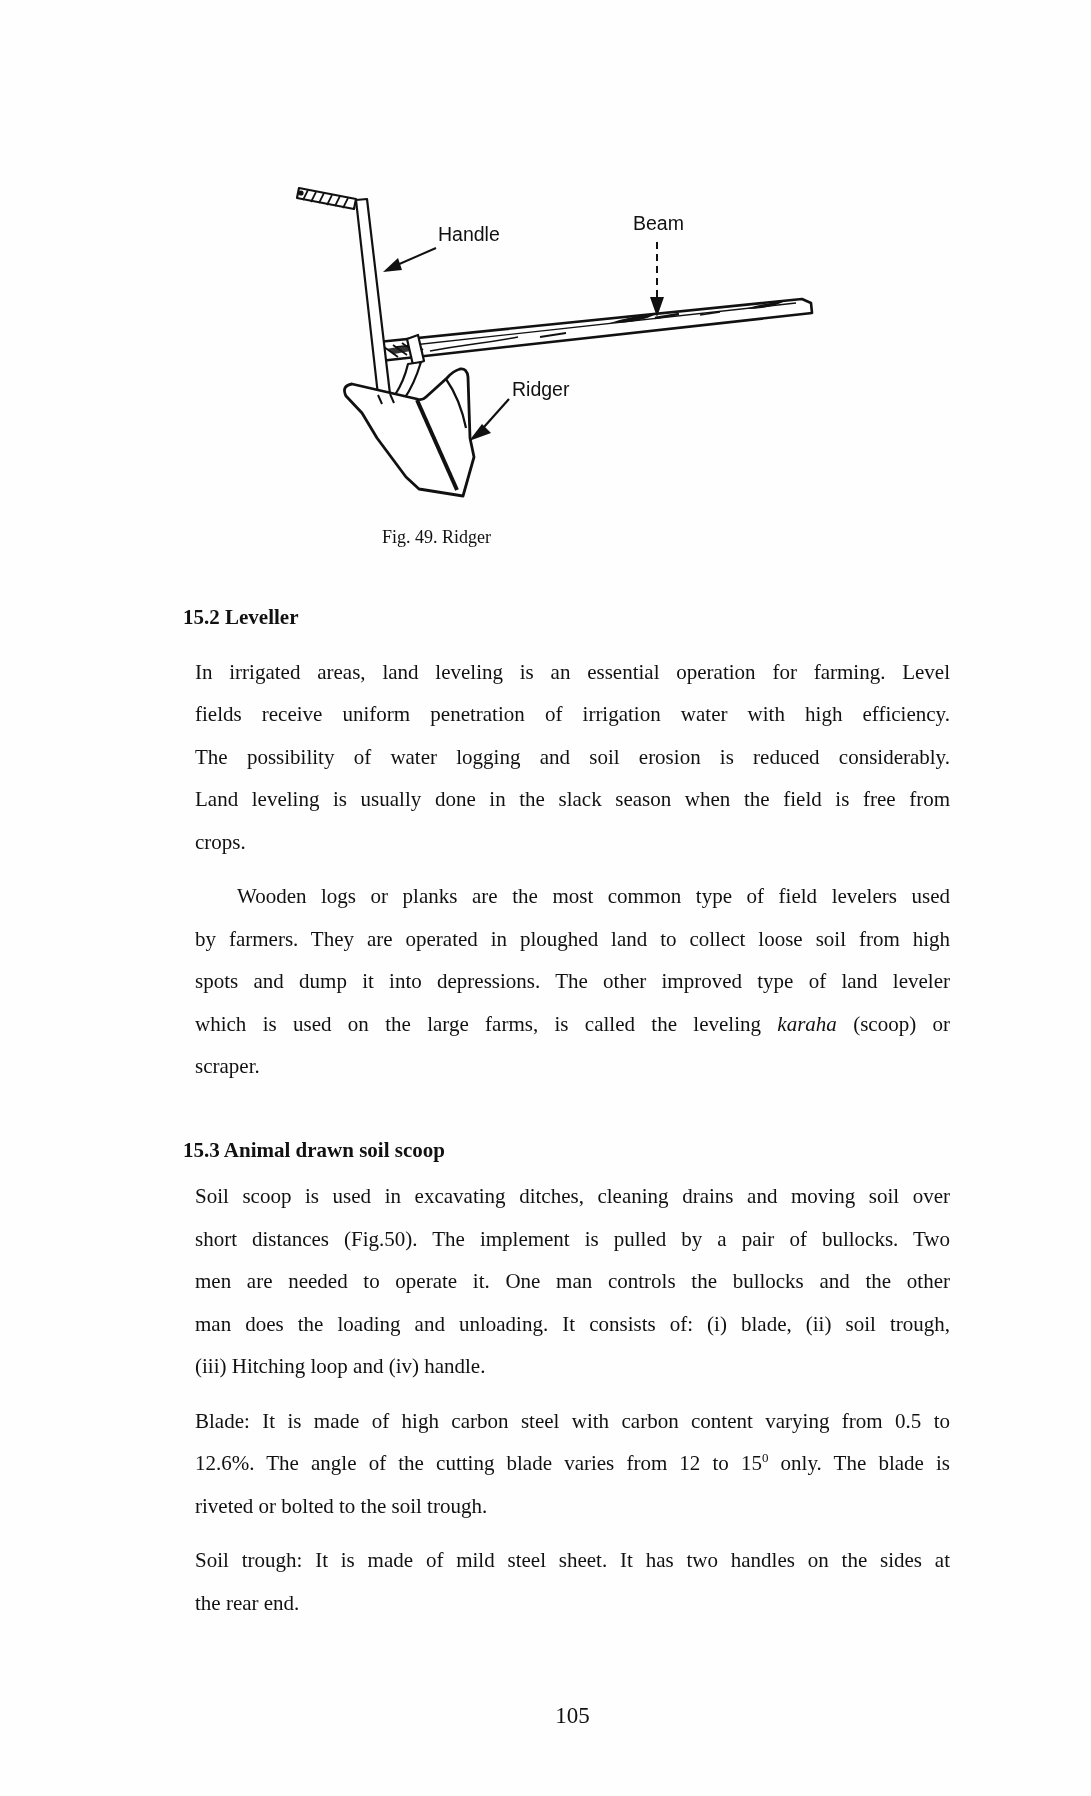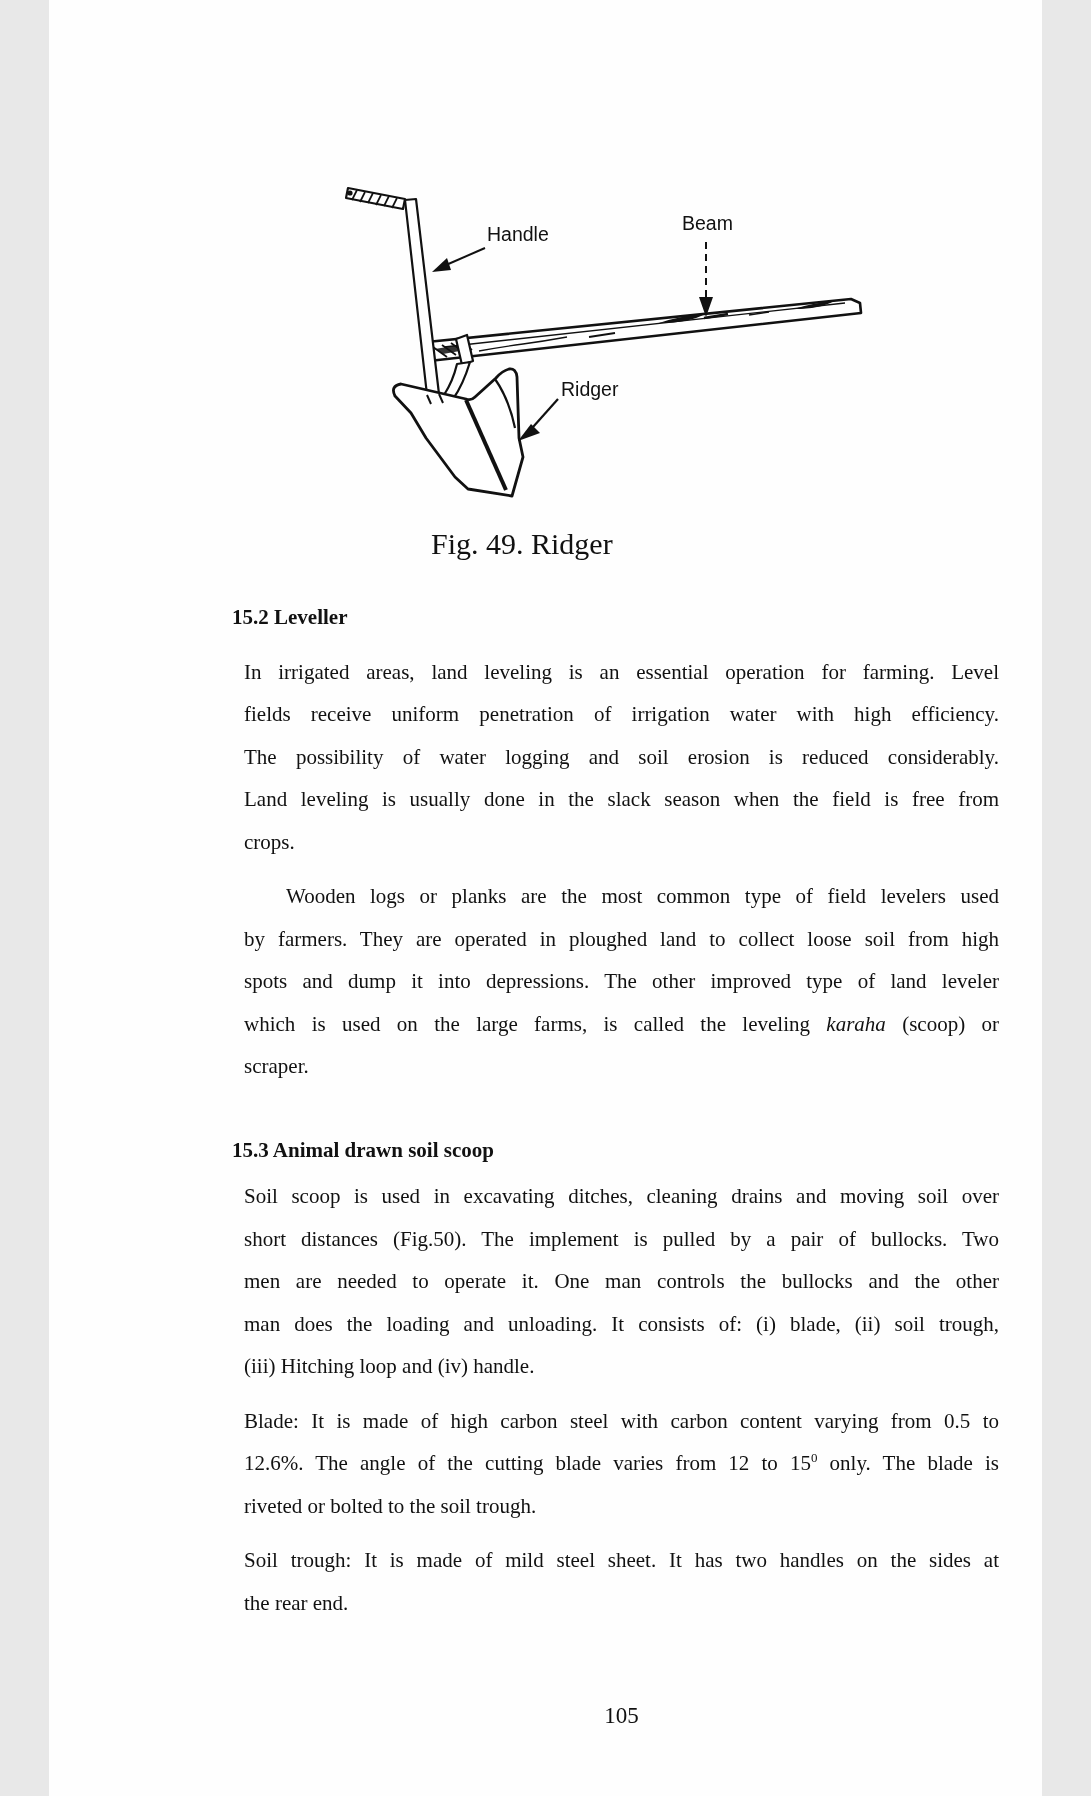--- a/index.html
+++ b/index.html
@@ -1,28 +1,28 @@
 <!DOCTYPE html>
 <html><head>
 <meta charset="utf-8">
 <style>
   html,body{margin:0;padding:0;background:#e8e8e8;}
   .page{
-    position:relative;width:993px;height:1796px;margin:0 auto;
+    position:relative;width:1091px;height:1796px;margin:0 auto;
     background:#fefefe;color:#111;overflow:hidden;
     font-family:"Liberation Serif", serif;
   }
   .figure-svg{position:absolute;left:290px;top:180px;width:530px;height:325px;}
   .figure-svg text{
     font-family:"Liberation Sans", sans-serif;
     font-size:19.5px;fill:#111;
   }
   .caption{
     position:absolute;left:382px;top:527px;
-    font-size:30px;white-space:nowrap;
+    font-size:18px;white-space:nowrap;
   }
   .textcol{
     position:absolute;left:183px;top:596px;width:779px;
     font-size:21px;line-height:42.5px;
   }
   .heading{
     font-size:21px;font-weight:bold;line-height:42.5px;margin:0;
     white-space:nowrap;
   }
   .h-152{margin-bottom:6px;}

